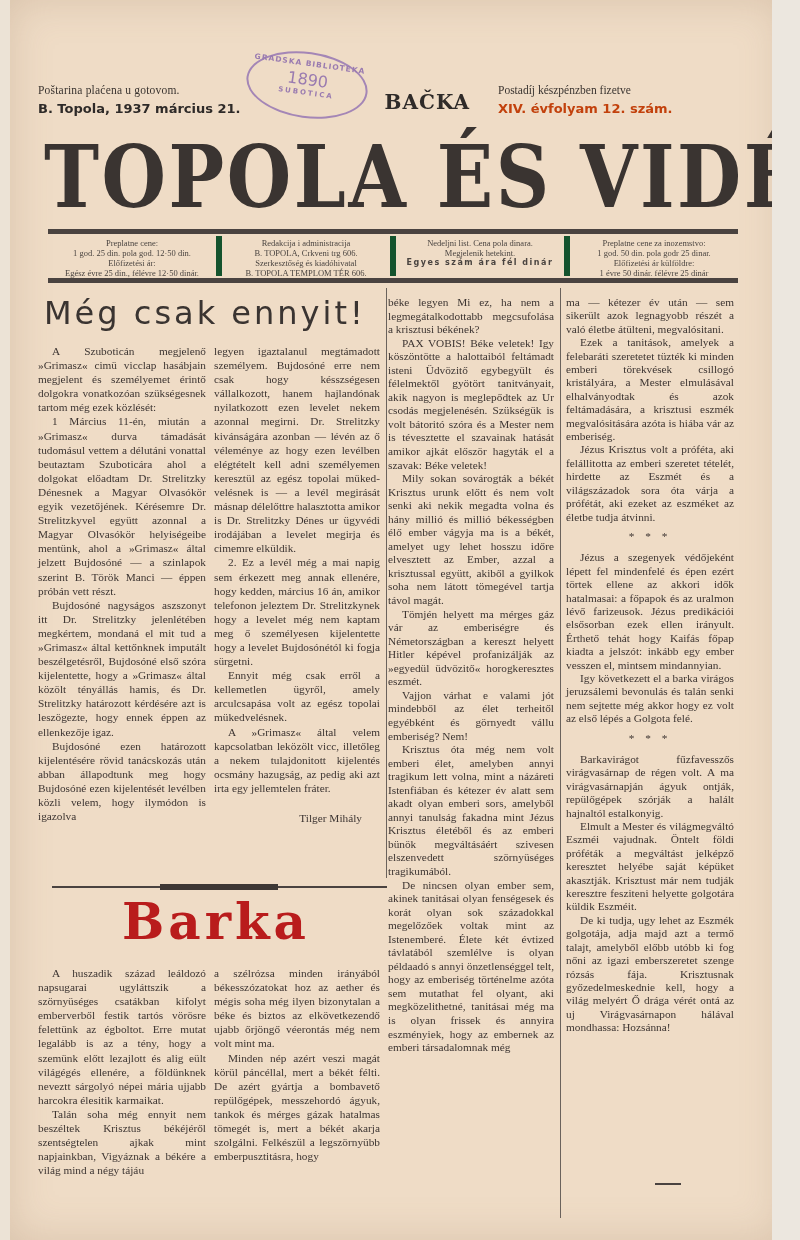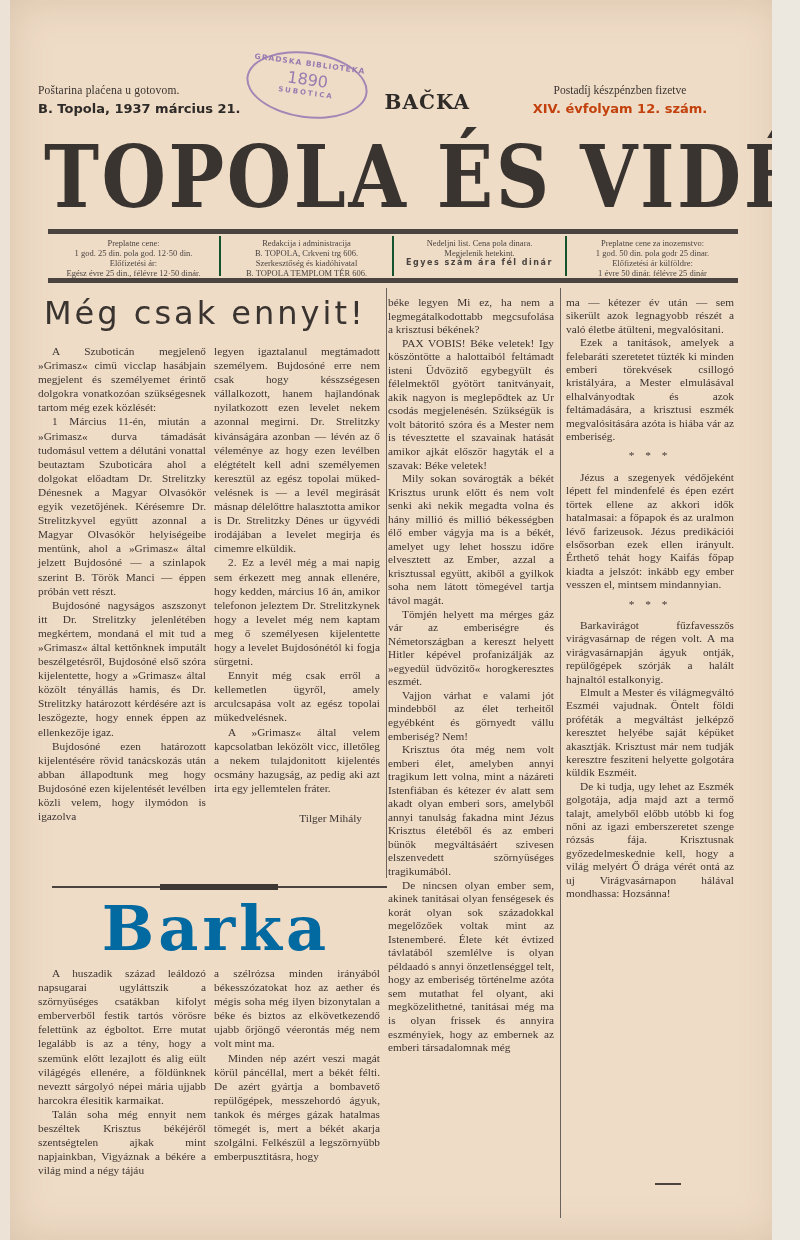--- a/index.html
+++ b/index.html
@@ -14,21 +14,21 @@
       background: #efdcc6;
       box-shadow: inset 0 0 40px rgba(150,120,90,0.25);
     }
     .edge-right {
       position: absolute; left: 772px; top: 0; width: 28px; height: 1240px;
       background: #ece7df;
     }
     .hdr-left { position: absolute; left: 28px; top: 84px; width: 260px; }
     .hdr-left .post { font-size: 11.5px; letter-spacing: 0.2px; }
     .hdr-left .date { font-family: "DejaVu Sans", sans-serif; font-weight: bold; font-size: 13px; margin-top: 5px; color: #2e2a28; }
-    .hdr-right { position: absolute; right: 32px; top: 84px; width: 260px; text-align: center; }
+    .hdr-right { position: absolute; right: 24px; top: 84px; width: 260px; text-align: left; }
     .hdr-right .post { font-size: 11.5px; }
     .hdr-right .vol { font-family: "DejaVu Sans", sans-serif; font-weight: bold; font-size: 13px; margin-top: 5px; color: #c2410c; }
     .backa {
       position: absolute; left: 300px; top: 90px; width: 160px; text-align: right;
       font-family: "DejaVu Serif", serif; font-weight: bold; font-size: 20px; letter-spacing: 1px; color: #2f2b29;
     }
     .stamp {
       position: absolute; left: 236px; top: 52px; width: 118px; height: 62px;
       border: 2px solid #a486b6; border-radius: 50%;
       color: #9a7bb0; text-align: center; transform: rotate(8deg);
@@ -42,41 +42,41 @@
       font-family: "DejaVu Serif", serif; font-weight: bold; font-size: 86px;
       line-height: 98px; color: #3a3431; letter-spacing: 3px;
       transform: scaleX(0.86); transform-origin: left;
       white-space: nowrap;
     }
     .rule-thick { position: absolute; left: 38px; width: 690px; height: 5px; background: #4a4340; }
     .infobar {
       position: absolute; left: 38px; top: 236px; width: 690px; height: 40px;
       display: flex; font-size: 8.5px; line-height: 10px; text-align: center; color: #4a4440;
     }
-    .infobar .cell { flex: 1; border-right: 2px solid #14532d; padding-top: 2px; }
+    .infobar .cell { flex: 1; border-right: 6px solid #14532d; padding-top: 2px; }
     .infobar .cell:last-child { border-right: none; }
     .infobar .strong { font-family: "DejaVu Sans", sans-serif; font-weight: bold; font-size: 8px; letter-spacing: 1.5px; margin-top: 0; }
     .title1 {
       position: absolute; left: 34px; top: 294px; width: 350px;
       font-family: "DejaVu Sans", sans-serif; font-size: 32px; letter-spacing: 3px; color: #3a3431;
     }
     .col {
       position: absolute; font-size: 11.3px; line-height: 14.1px; color: #3d3532;
       text-align: justify;
     }
     .col p { margin: 0; text-indent: 14px; }
     .col p.noind { text-indent: 0; }
     .col .sig { text-align: right; margin-top: 16px; padding-right: 18px; text-indent: 0; }
     .col .stars { text-align: center; margin: 6px 0 8px; text-indent: 0; letter-spacing: 4px; }
     .vline { position: absolute; width: 1px; background: #6a625c; }
     .sep-rule { position: absolute; left: 42px; top: 886px; width: 335px; height: 2px; background: #4a4340; }
     .sep-block { position: absolute; left: 150px; top: 884px; width: 118px; height: 6px; background: #3e3835; }
     .title2 {
       position: absolute; left: 36px; top: 892px; width: 340px; text-align: center;
-      font-family: "DejaVu Serif", serif; font-weight: bold; font-size: 62px; letter-spacing: 4px; color: #0369a1;
+      font-family: "DejaVu Serif", serif; font-weight: bold; font-size: 50px; letter-spacing: 4px; color: #b91c1c;
     }
     .endmark { position: absolute; left: 645px; top: 1183px; width: 26px; height: 2px; background: #4a4340; }
   </style>
 </head>
 <body>
 
 <div class="page">
 
   <div class="stamp">
     <div class="top">GRADSKA BIBLIOTEKA</div>
@@ -162,22 +162,24 @@
     <p>Mily sokan sovárogták a békét Krisztus urunk előtt és nem volt senki aki nekik megadta volna és hány millió és millió békességben élő ember vágyja ma is a békét, amelyet ugy lehet hosszu időre elvesztett az Ember, azzal a krisztussal együtt, akiből a gyilkok soha nem látott tömegével tartja távol magát.</p>
     <p>Tömjén helyett ma mérges gáz vár az emberiségre és Németországban a kereszt helyett Hitler képével profanizálják az »egyedül üdvözitő« horogkeresztes eszmét.</p>
     <p>Vajjon várhat e valami jót mindebből az élet terheitől egyébként és görnyedt vállu emberiség? Nem!</p>
     <p>Krisztus óta még nem volt emberi élet, amelyben annyi tragikum lett volna, mint a názáreti Istenfiában és kétezer év alatt sem akadt olyan emberi sors, amelyből annyi tanulság fakadna mint Jézus Krisztus életéből és az emberi bünök megváltásáért szivesen elszenvedett szörnyüséges tragikumából.</p>
     <p>De nincsen olyan ember sem, akinek tanitásai olyan fenségesek és korát olyan sok századokkal megelőzőek voltak mint az Istenemberé. Élete két évtized távlatából szemlélve is olyan példaadó s annyi önzetlenséggel telt, hogy az emberiség történelme azóta sem mutathat fel olyant, aki megközelithetné, tanitásai még ma is olyan frissek és annyira eszményiek, hogy az embernek az emberi társadalomnak még</p>
   </div>
 
   <div class="col" style="left:556px; top:296px; width:168px; line-height:13.4px;">
     <p class="noind">ma — kétezer év után — sem sikerült azok legnagyobb részét a való életbe átülteni, megvalósitani.</p>
     <p>Ezek a tanitások, amelyek a felebaráti szeretetet tüzték ki minden emberi törekvések csillogó kristályára, a Mester elmulásával elhalványodtak és azok feltámadására, a krisztusi eszmék megvalósitására azóta is hiába vár az emberiség.</p>
+    <p>Jézus Krisztus volt a próféta, aki felállitotta az emberi szeretet tételét, hirdette az Eszmét és a világszázadok sora óta várja a prófétát, aki ezeket az eszméket az életbe tudja átvinni.</p>
     <p class="stars">* * *</p>
     <p>Jézus a szegenyek védőjeként lépett fel mindenfelé és épen ezért törtek ellene az akkori idők hatalmasai: a főpapok és az uralmon lévő farizeusok. Jézus predikációi elsősorban ezek ellen irányult. Érthető tehát hogy Kaifás főpap kiadta a jelszót: inkább egy ember vesszen el, mintsem mindannyian.</p>
+    <p>Igy következett el a barka virágos jeruzsálemi bevonulás és talán senki nem sejtette még akkor hogy ez volt az első lépés a Golgota felé.</p>
     <p class="stars">* * *</p>
     <p>Barkavirágot fűzfavesszős virágvasárnap de régen volt. A ma virágvasárnapján ágyuk ontják, repülőgépek szórják a halált hajnaltól estalkonyig.</p>
     <p>Elmult a Mester és világmegváltó Eszméi vajudnak. Öntelt földi próféták a megváltást jelképző keresztet helyébe saját képüket akasztják. Krisztust már nem tudják keresztre fesziteni helyette golgotára küldik Eszméit.</p>
     <p>De ki tudja, ugy lehet az Eszmék golgotája, adja majd azt a termő talajt, amelyből előbb utóbb ki fog nőni az igazi emberszeretet szenge rózsás fája. Krisztusnak győzedelmeskednie kell, hogy a világ melyért Ő drága vérét ontá az uj Virágvasárnapon hálával mondhassa: Hozsánna!</p>
   </div>
 
   <div class="endmark"></div>
 </div>
 <div class="edge-right"></div>
 

